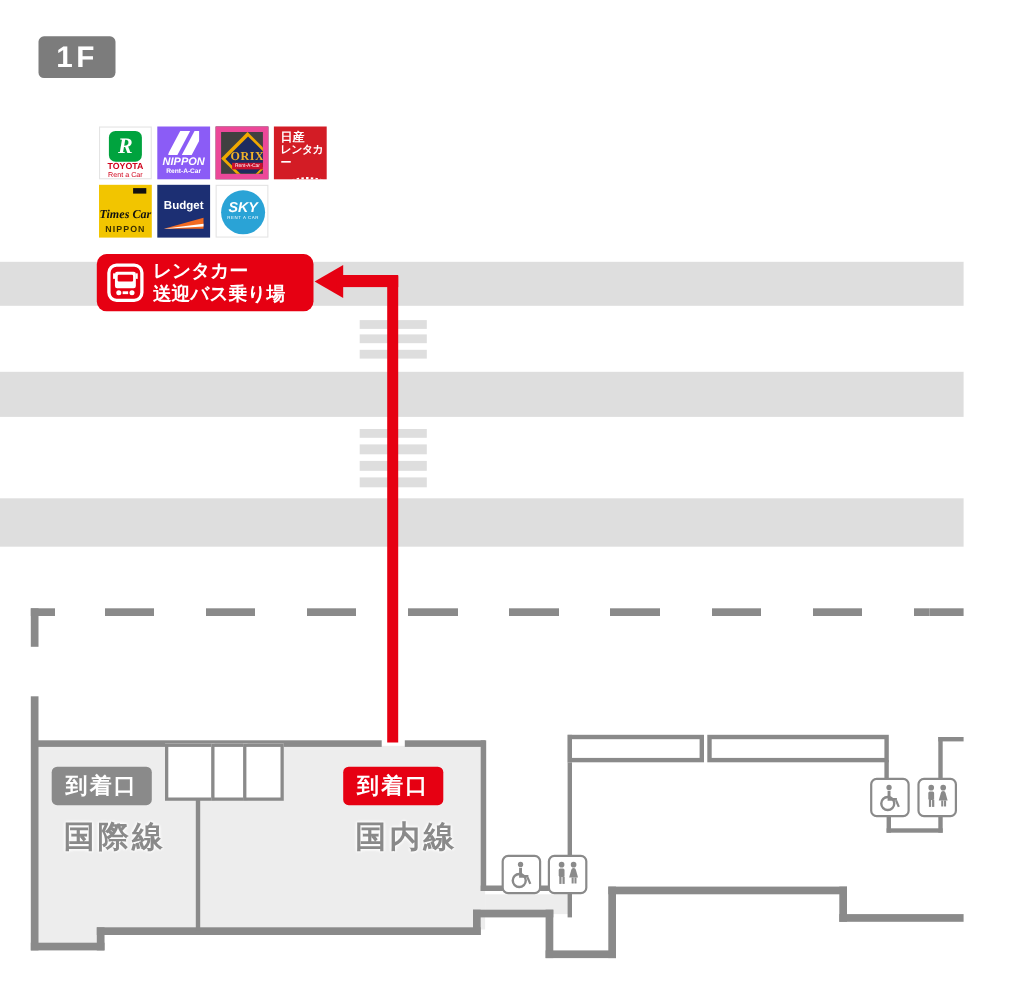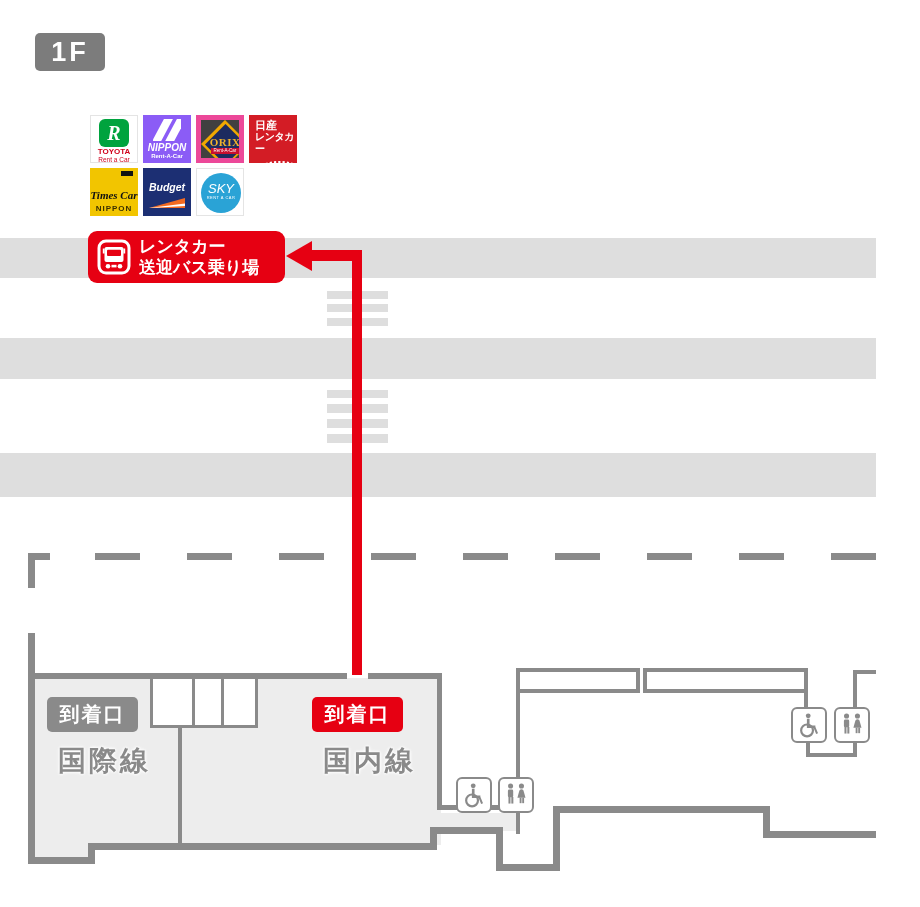--- a/index.html
+++ b/index.html
@@ -55,21 +55,21 @@
   .lg-times{background:#f2c500;text-align:center;color:#111;}
   .lg-times .tm{position:absolute;right:5px;top:3px;width:12px;height:5px;background:#111;}
   .lg-times .t1{margin-top:22px;font-size:11px;line-height:11px;font-weight:bold;font-style:italic;
       font-family:"Liberation Serif",serif;}
   .lg-times .t3{font-size:8px;font-weight:bold;letter-spacing:1px;color:#3a3000;margin-top:3px;}
   .lg-budget{background:#1c2f73;text-align:center;color:#fff;}
   .lg-budget .t1{margin-top:13px;font-size:10.5px;font-weight:bold;}
   .lg-sky{background:#fff;border:1px solid #e4e4e4;}
   .lg-sky .circle{position:absolute;left:4px;top:4px;width:40px;height:40px;border-radius:50%;
       background:#2aa3d6;color:#fff;text-align:center;}
-  .lg-sky .t1{margin-top:9px;font-size:13px;font-weight:normal;font-style:italic;line-height:13px;}
+  .lg-sky .t1{margin-top:9px;font-size:13px;font-weight:bold;font-style:italic;line-height:13px;}
   .lg-sky .t2{font-size:4px;letter-spacing:.5px;}
 </style>
 </head>
 <body>
 
 <div id="canvas">
 
   <div class="floor-badge">
     <span>1F</span>
   </div>
@@ -112,21 +112,21 @@
     <svg width="44" height="16" viewBox="0 0 44 16">
       <path d="M3 13 Q22 4 41 11" stroke="#ffffff" stroke-width="4" stroke-dasharray="2.2 2" fill="none"></path>
     </svg>
   </div>
 
   <div class="logo lg-times" style="left:90px;top:168px;">
     <div class="tm"></div>
     <div class="t1">Times Car</div>
     <div class="t3">NIPPON</div>
   </div>
-  <div class="logo lg-budget" style="left:143px;top:168px;font-style:italic;">
+  <div class="logo lg-budget" style="left:143px;top:168px;">
     <div class="t1">Budget</div>
     <svg width="48" height="18" viewBox="0 0 48 18">
       <path d="M6 15 L42 5 L42 15 Z" fill="#f26a21"></path>
       <path d="M6 15 L42 10.5 L42 13 L8 15 Z" fill="#ffffff"></path>
     </svg>
   </div>
   <div class="logo lg-sky" style="left:196px;top:168px;">
     <div class="circle">
       <div class="t1">SKY</div>
       <div class="t2">RENT A CAR</div>

